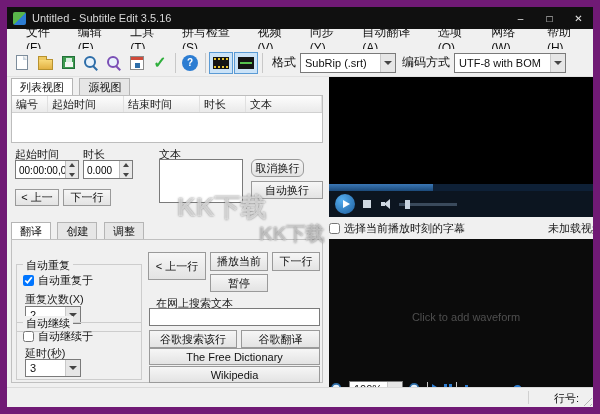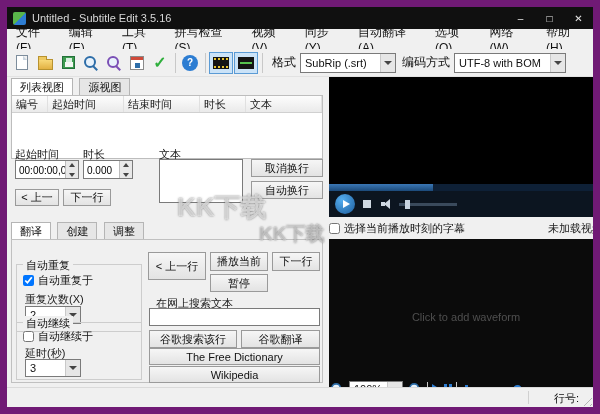--- a/index.html
+++ b/index.html
@@ -13,21 +13,21 @@
               display:flex; align-items:center; }
   .app-icon { width:13px; height:13px; margin:0 6px; border-radius:2px;
               background:linear-gradient(135deg,#59b54a 0 50%,#2d7dd2 50% 100%); }
   .title-text { color:#d8d8d8; font-size:11px; }
   .win-controls { margin-left:auto; display:flex; height:100%; }
   .win-btn { width:29px; height:22px; display:flex; align-items:center; justify-content:center;
              color:#e6e6e6; font-size:10px; }
 
   
   .menubar { position:absolute; left:0; top:22px; right:0; height:20px; background:#f0f0f0;
-             display:flex; align-items:center; padding-left:2px; }
+             display:flex; align-items:center; padding-left:12px; }
   .menu-item { font-size:12px; color:#111; padding:2px 7px; }
 
   
   .toolbar { position:absolute; left:0; top:42px; right:0; height:28px; background:#f0f0f0;
              display:flex; align-items:center; padding-left:4px; border-bottom:1px solid #e2e2e2; }
   .tb-btn { width:22px; height:22px; display:flex; align-items:center; justify-content:center; margin-right:1px; }
   .tb-sep { width:1px; height:20px; background:#c8c8c8; margin:0 3px; }
   .tb-label { font-size:12px; color:#111; margin:0 4px 0 6px; white-space:nowrap; }
 
   .icon-page { position:relative; width:12px; height:15px; background:#fff; border:1px solid #7d8d9c; }
@@ -72,21 +72,21 @@
   .combo .dd::after { content:""; position:absolute; left:50%; top:50%; margin:-2px 0 0 -4px;
                 border-left:4px solid transparent; border-right:4px solid transparent; border-top:4px solid #444; }
   .combo.tbcombo { position:relative; height:20px; }
 
   
   .tab { display:inline-block; height:18px; line-height:17px; padding:0 8px; font-size:11px;
          border:1px solid #b5b5b5; border-bottom:none; background:#e6e6e6; margin-right:2px; color:#111; }
   .tab.active { background:#fff; }
   .view-tabs { position:absolute; left:4px; top:70px; }
 
-  .sub-table { position:absolute; left:4px; top:88px; width:312px; height:64px; background:#fff;
+  .sub-table { position:absolute; left:4px; top:88px; width:312px; height:48px; background:#fff;
                border:1px solid #bdbdbd; }
   .sub-table .thead { display:flex; height:17px; background:linear-gradient(#fdfdfd,#eaeaea);
                border-bottom:1px solid #d0d0d0; }
   .sub-table .th { font-size:11px; color:#1a1a1a; padding:1px 0 0 4px; border-right:1px solid #e0e0e0;
                white-space:nowrap; overflow:hidden; }
 
   .lbl { position:absolute; font-size:11px; color:#1a1a1a; white-space:nowrap; }
 
   .spinbox { position:absolute; background:#fff; border:1px solid #7a7a7a; }
   .spinbox .val { position:absolute; left:3px; top:50%; transform:translateY(-50%); font-size:10px; white-space:nowrap; }
@@ -272,21 +272,21 @@
   <span class="spinbox" style="left:76px; top:153px; width:50px; height:19px;">
     <span class="val">0.000</span>
     <span class="btns">
         <span class="up"></span>
         <span class="down"></span>
       </span>
   </span>
 
   <textarea class="text-area" style=""></textarea>
 
-  <span class="btn" style="left:244px; top:152px; width:72px; height:18px;">取消换行</span>
+  <span class="btn" style="left:244px; top:152px; width:53px; height:18px;border-radius:6px;">取消换行</span>
   <span class="btn" style="left:244px; top:174px; width:72px; height:18px;">自动换行</span>
   <span class="btn" style="left:8px;  top:182px; width:44px; height:17px;">&lt; 上一</span>
   <span class="btn" style="left:56px; top:182px; width:48px; height:17px;">下一行</span>
 
   <div class="panel-tabs">
     <span class="tab active">翻译</span>
     <span class="tab">创建</span>
     <span class="tab">调整</span>
   </div>
 

